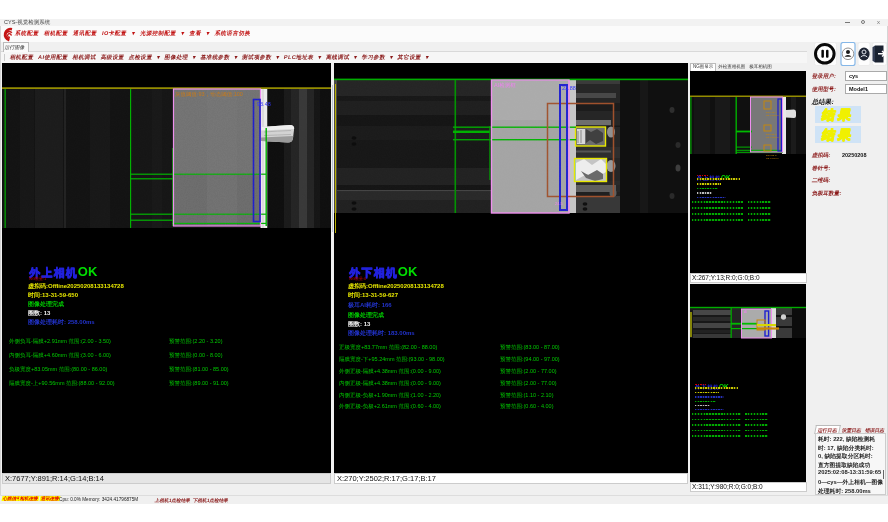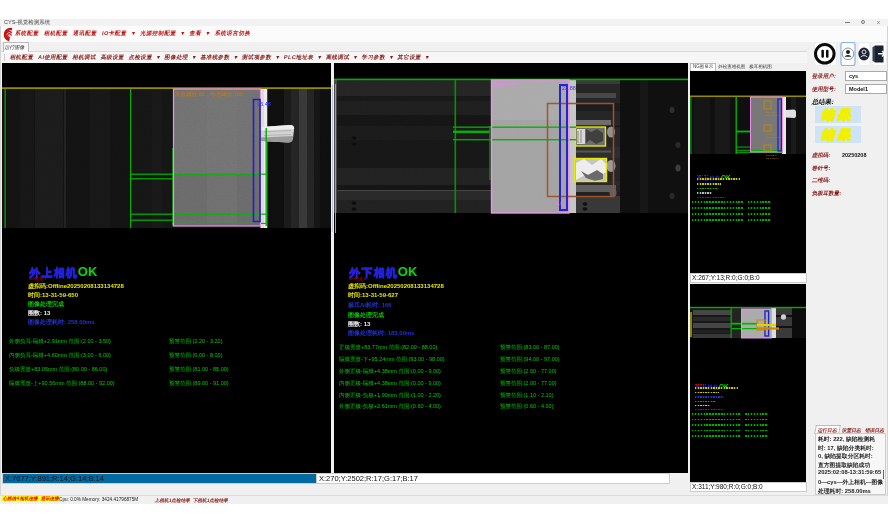--- a/index.html
+++ b/index.html
@@ -82,21 +82,21 @@
  <rect x="263.5" y="65" width="1.4" height="98" fill="#00b000"></rect>
 
  <rect x="171.5" y="26" width="87" height="137" fill="none" stroke="#ee8fee" stroke-width="1.2"></rect>
 
  <rect x="251.5" y="36.5" width="6.5" height="122" fill="none" stroke="#1a1acc" stroke-width="1.6"></rect>
  <rect x="172" y="26" width="86" height="137" filter="url(#nz)" opacity="0.16"></rect>
  <rect x="0" y="26" width="329" height="139" filter="url(#nz)" opacity="0.04"></rect>
  <text x="173" y="32.5" font-size="5.5" fill="#c87a1a">灰值阈值:93，动态阈值:100</text>
  <text x="255" y="42.5" font-size="5.5" fill="#3535ff">93.48</text>
 </svg>
-<div class="a" style="left:2px;top:473px;width:329px;height:11px;background:#0369a1;border:1px solid #ccc;font-size:7.5px;color:#111;line-height:10px;padding-left:2px">X:7677;Y:891;R:14;G:14;B:14</div>
+<div class="a" style="left:2px;top:473px;width:329px;height:11px;background:#e5e5e5;border:1px solid #ccc;font-size:7.5px;color:#111;line-height:10px;padding-left:2px">X:7677;Y:891;R:14;G:14;B:14</div>
 
 <svg class="a" style="left:334px;top:63px" width="354" height="410" viewBox="0 0 354 410">
  <rect width="354" height="410" fill="#000"></rect>
 
  <rect x="0" y="17" width="354" height="133" fill="#161616"></rect>
  <rect x="0" y="17" width="354" height="16" fill="#272727"></rect>
  <rect x="0" y="33" width="354" height="5" fill="#191919"></rect>
  <rect x="0" y="38" width="354" height="14" fill="#212121"></rect>
  <rect x="0" y="52" width="354" height="11" fill="#161616"></rect>
  <rect x="0" y="63" width="354" height="14" fill="#1d1d1d"></rect>
@@ -165,21 +165,21 @@
  <rect x="213.5" y="40.5" width="66" height="93" fill="none" stroke="#a0522d" stroke-width="1.5"></rect>
 
  <rect x="226" y="22" width="7" height="125" fill="none" stroke="#2020d0" stroke-width="2"></rect>
  <rect x="158" y="17" width="77" height="133" filter="url(#nz)" opacity="0.12"></rect>
  <rect x="0" y="17" width="157" height="133" filter="url(#nz)" opacity="0.05"></rect>
  <rect x="0" y="17" width="157" height="133" fill="#000" opacity="0.07"></rect>
  <text x="160" y="24" font-size="5.5" fill="#ee82ee">AI检测框</text>
  <text x="228" y="27" font-size="5.5" fill="#3535ff">23.88</text>
  <text x="221" y="141.5" font-size="4" fill="#ee82ee">24.5</text>
 </svg>
-<div class="a" style="left:316px;top:473px;width:354px;height:11px;background:#fff;border:1px solid #ccc;font-size:7.5px;color:#111;line-height:10px;padding-left:2px">X:270;Y:2502;R:17;G:17;B:17</div>
+<div class="a" style="left:334px;top:473px;width:354px;height:11px;background:#fff;border:1px solid #ccc;font-size:7.5px;color:#111;line-height:10px;padding-left:2px">X:270;Y:2502;R:17;G:17;B:17</div>
 
 <div class="a" style="left:334.6px;top:84px;width:1.3px;height:149px;background:#b8ae00"></div>
 <div class="a" style="left:331.6px;top:85px;width:1.1px;height:147px;background:#b9c4d4"></div>
 
 <div class="a" style="left:690px;top:63px;width:117px;height:8px;background:#f0f0f0;font-size:4.5px;color:#333;white-space:nowrap">
  <span style="display:inline-block;background:#fff;border:1px solid #bbb;border-bottom:none;padding:0 2px;height:8px">NG图显示</span><span style="display:inline-block;padding:0 2px">外检查相机图</span><span style="display:inline-block;padding:0 2px">极耳相机图</span>
 </div>
 
 <svg class="a" style="left:690px;top:71px" width="116" height="202" viewBox="0 0 116 202">
  <rect width="116" height="202" fill="#000"></rect>

